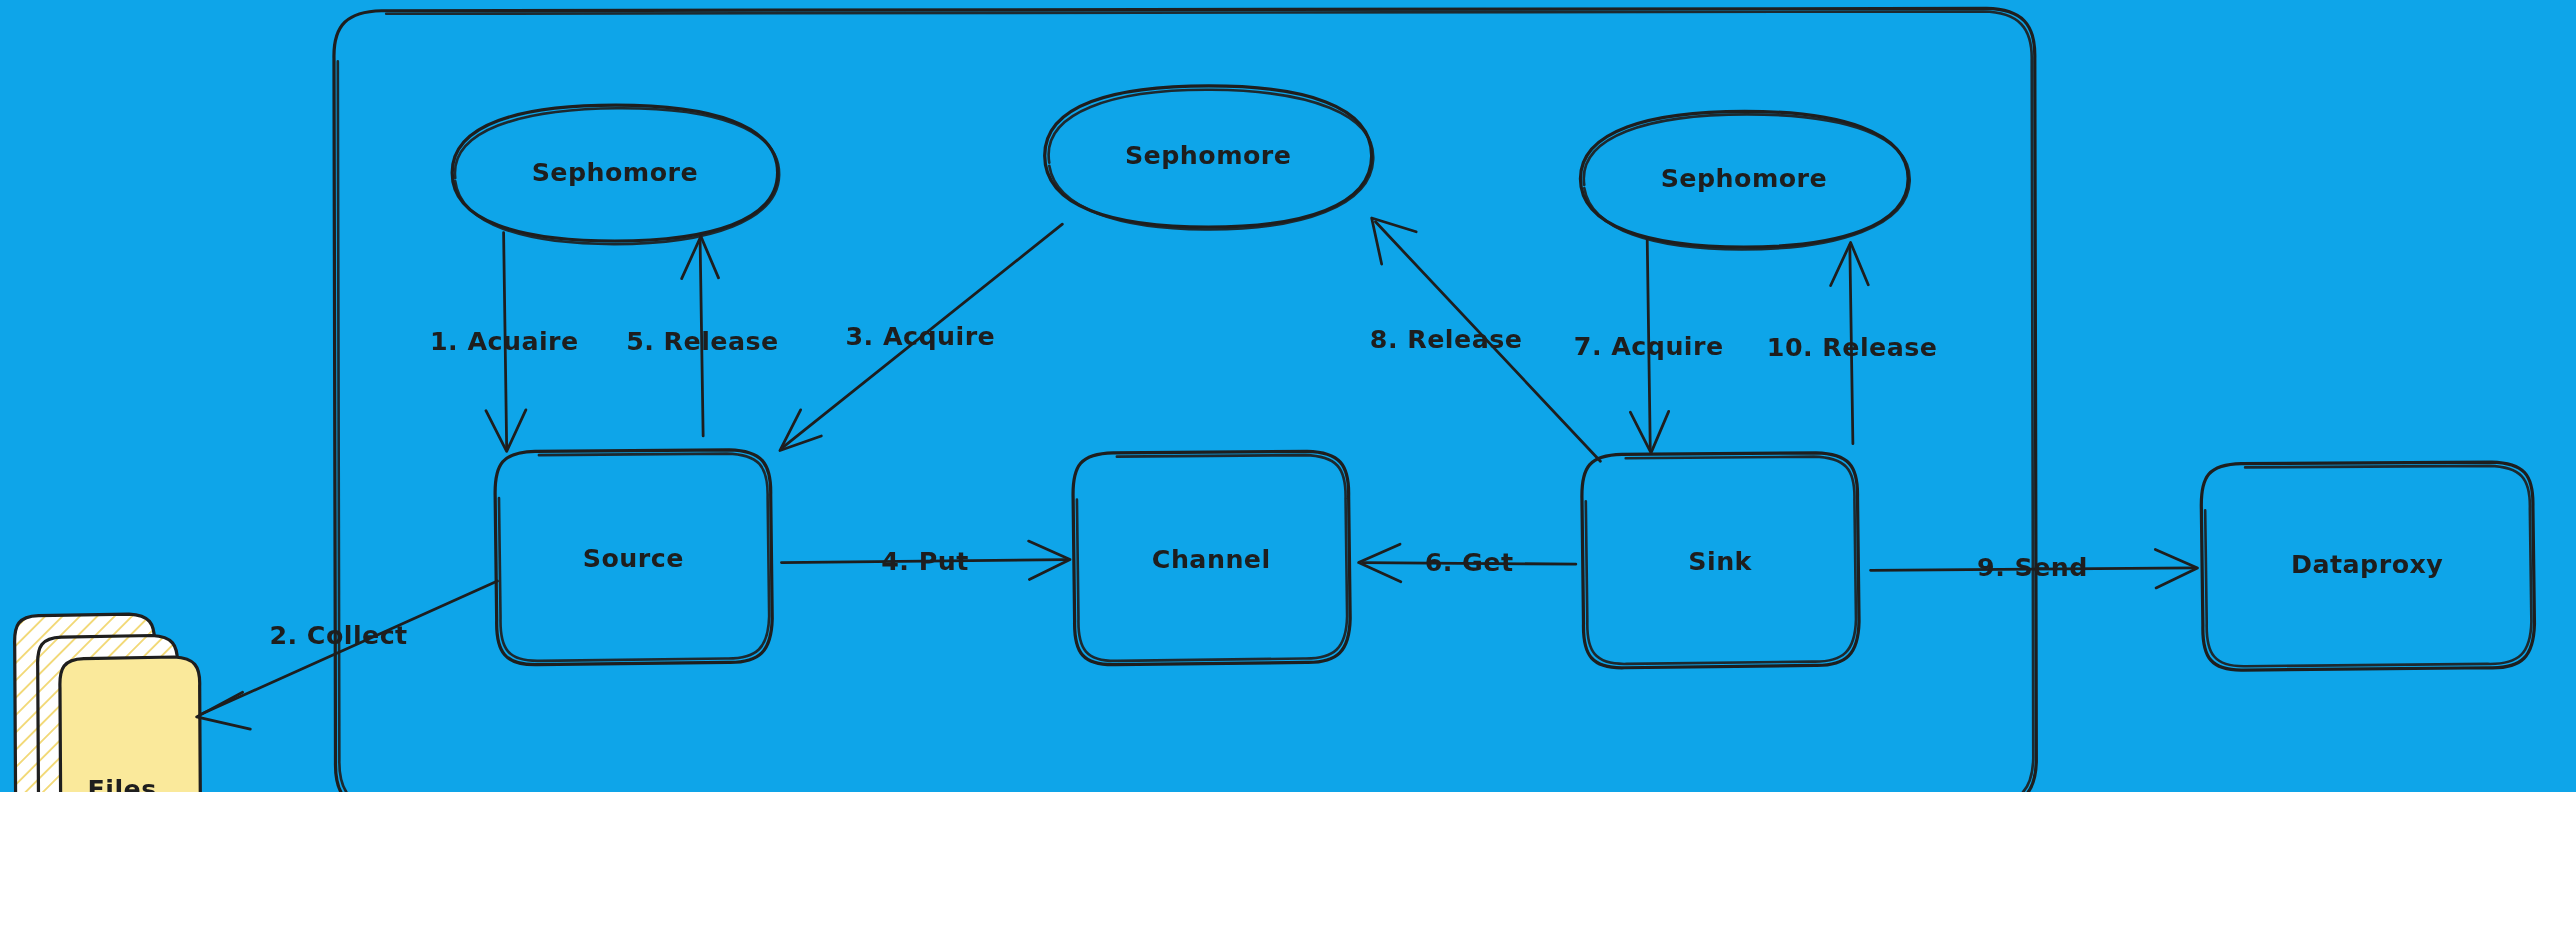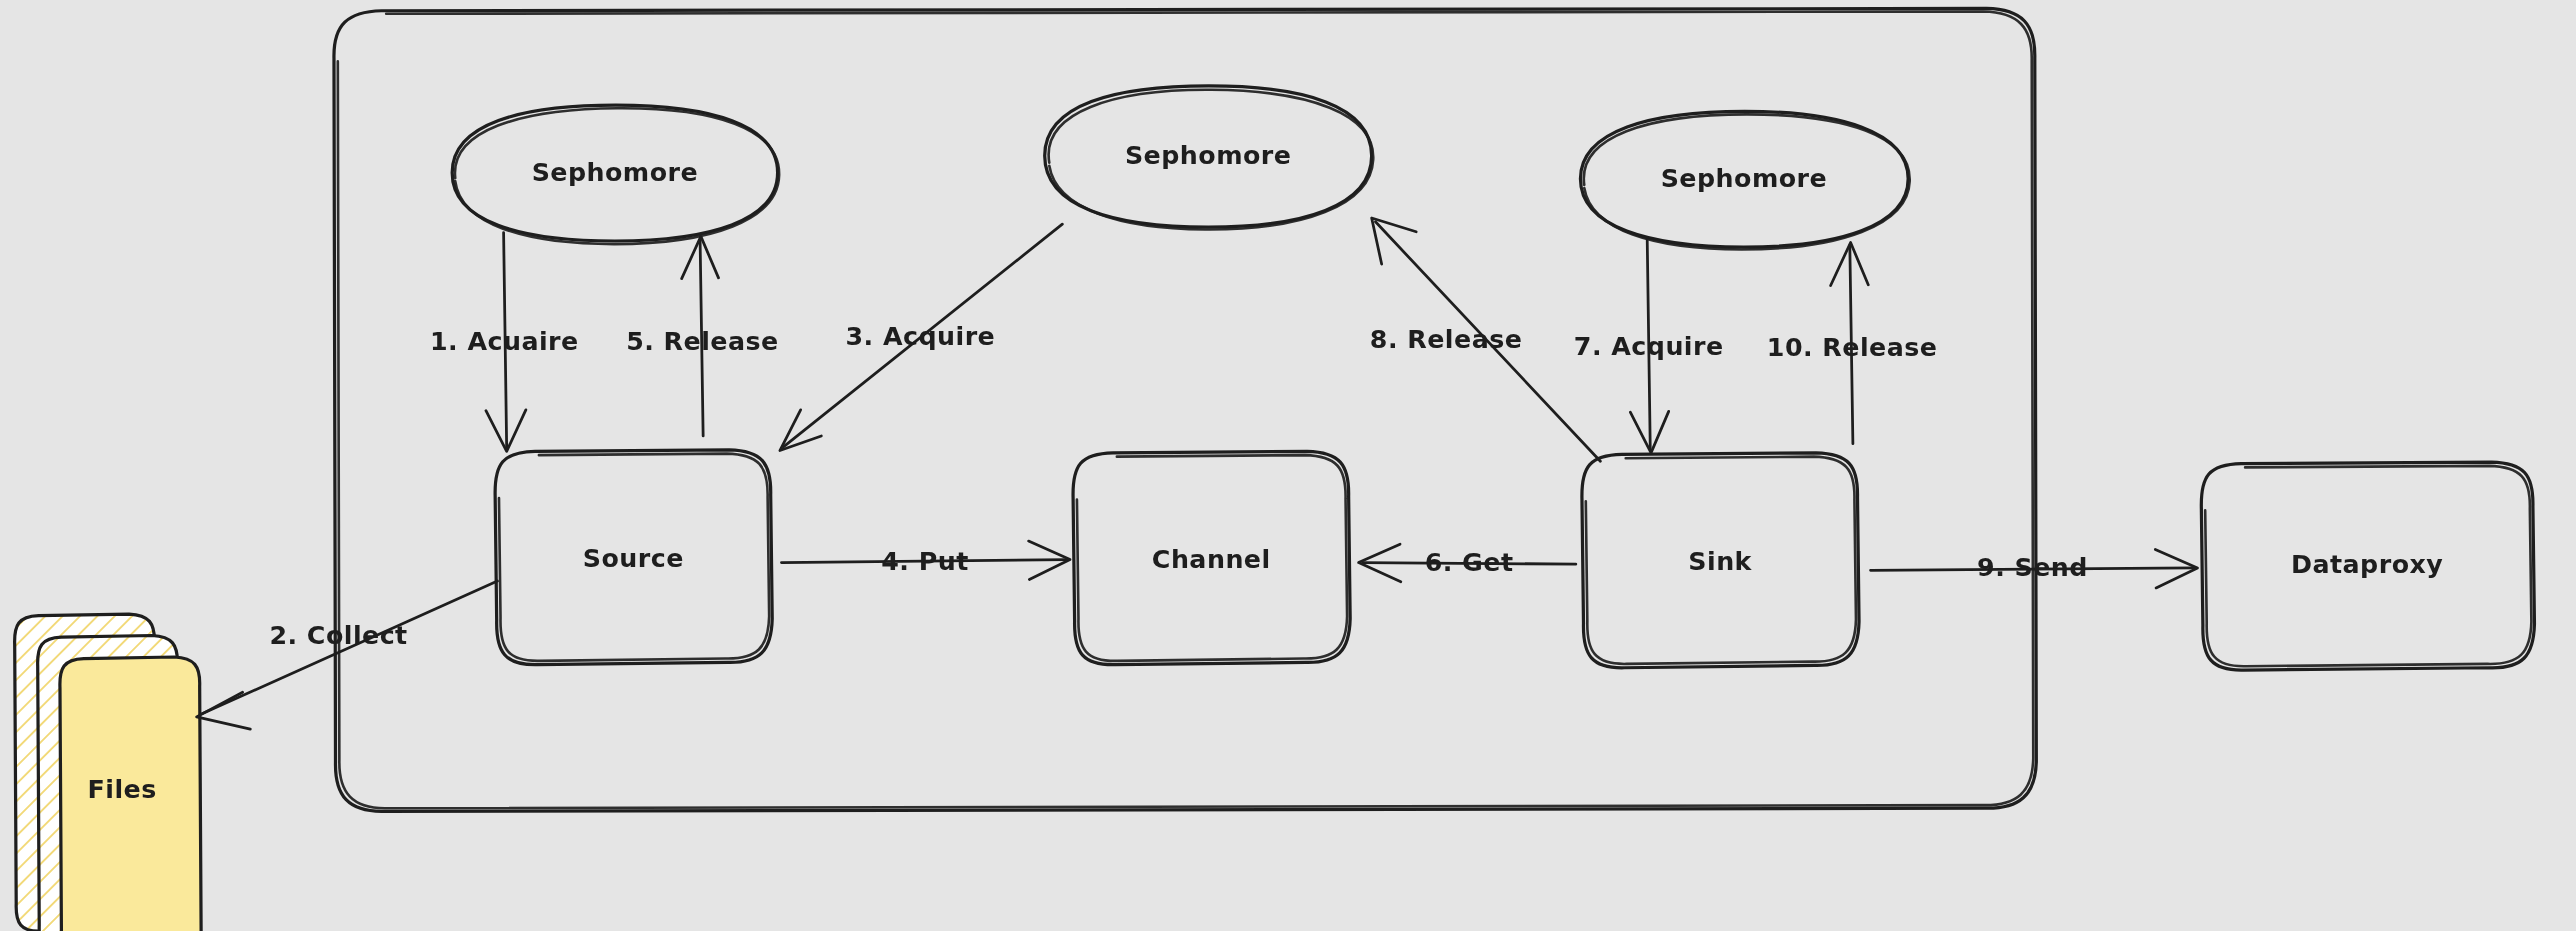--- a/index.html
+++ b/index.html
@@ -6,22 +6,22 @@
     margin: 0;
     padding: 0;
     background: #ffffff;
   }
   body {
     font-family: "DejaVu Sans", sans-serif;
   }
   #canvas-wrap {
     position: relative;
     width: 2576px;
-    height: 931px;
-    background: #e5e5e5;
+    height: 792px;
+    background: #0ea5e9;
     overflow: hidden;
   }
   svg#diagram {
     display: block;
     width: 2576px;
     height: 931px;
   }
   .stroke {
     fill: none;
     stroke: #1e1e1e;

